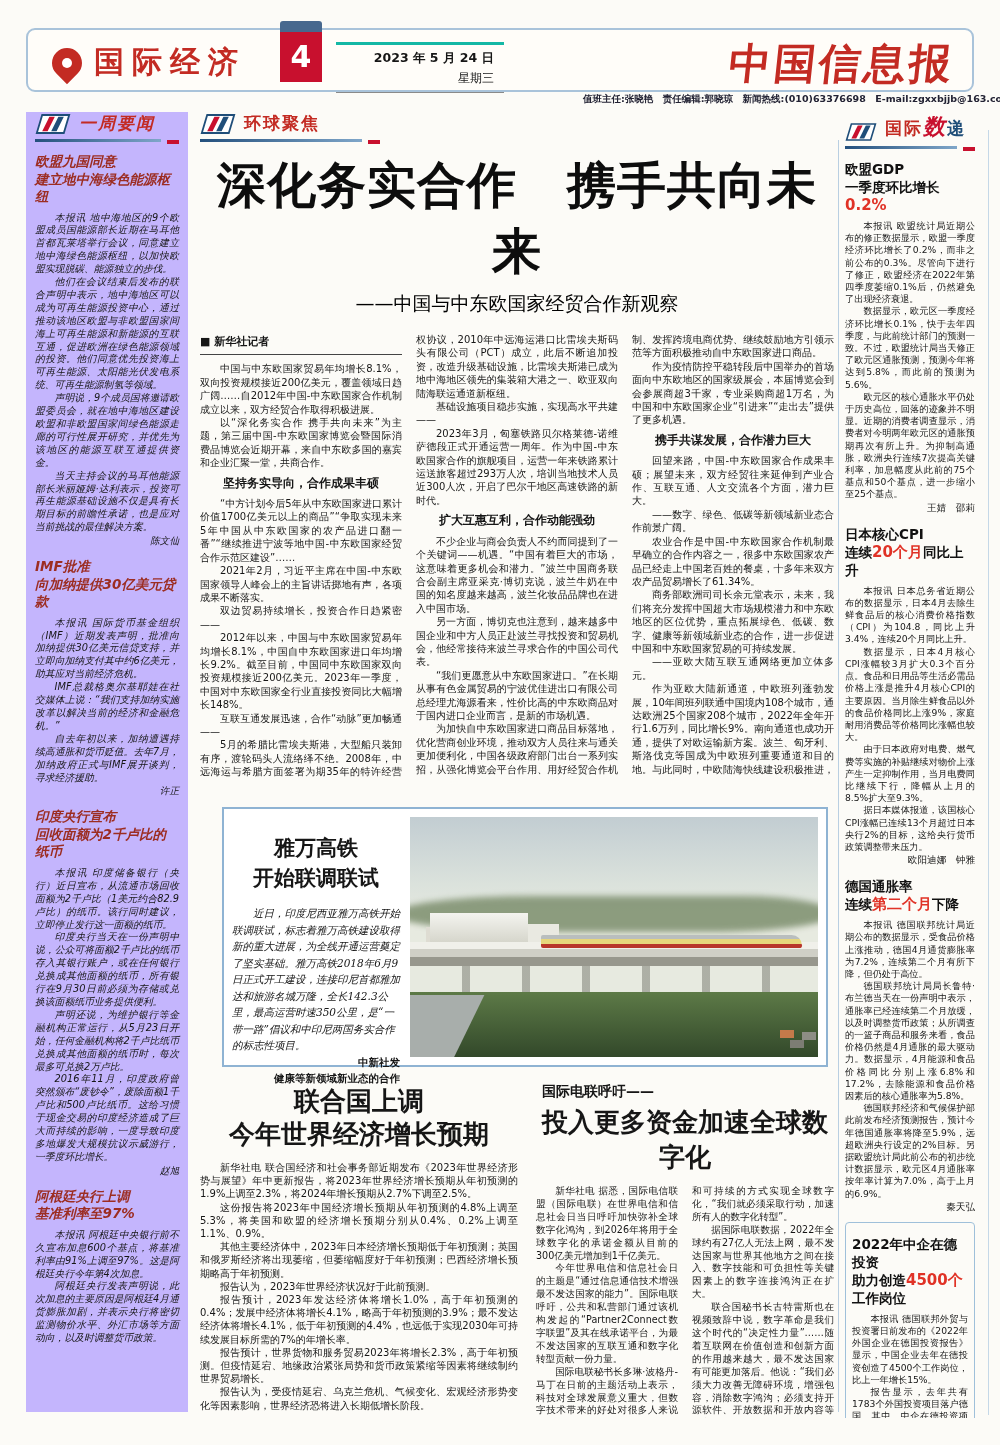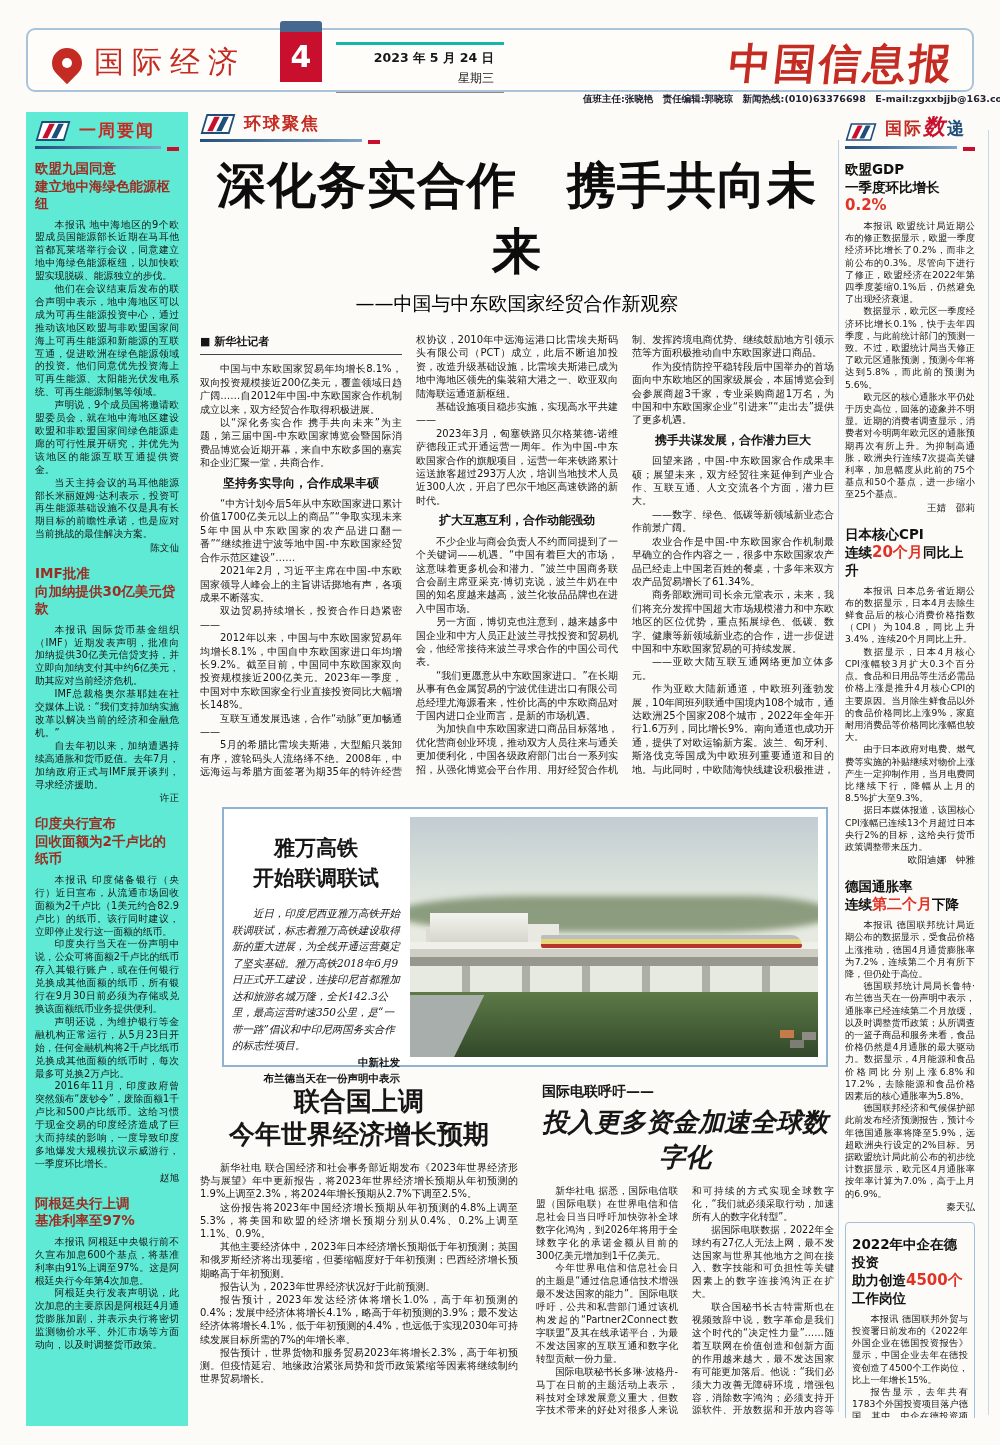--- a/index.html
+++ b/index.html
@@ -2,42 +2,42 @@
 <html><head>
 <meta charset="utf-8">
 <style>
   html,body{margin:0;padding:0;}
   body{width:1000px;height:1445px;position:relative;background:#fcfbf7;font-family:"DejaVu Sans",sans-serif;color:#161616;overflow:hidden;}
   
   .header{position:absolute;left:26px;top:28px;width:944px;height:60px;border:2px solid #a9c3da;border-radius:9px;background:#fffdf9;}
   .section-name{position:absolute;left:24px;top:12px;display:flex;align-items:center;gap:12px;}
   .pin{width:30px;height:30px;background:#c32b23;border-radius:50% 50% 50% 0;transform:rotate(-45deg);position:relative;}
   .pin::after{content:"";position:absolute;left:10px;top:10px;width:10px;height:10px;background:#fff;border-radius:50%;}
-  .section-name .txt{font-size:30px;font-weight:normal;color:#c32b23;letter-spacing:8px;font-family:"DejaVu Serif",serif;}
+  .section-name .txt{font-size:30px;font-weight:bold;color:#c32b23;letter-spacing:8px;font-family:"DejaVu Serif",serif;}
   .pageno{position:absolute;left:252px;top:-9px;width:42px;text-align:center;}
   .pageno .tab{height:11px;background:#47688e;border-radius:3px 3px 0 0;}
   .pageno .num{height:50px;background:#c8102e;color:#fff;font-size:30px;font-weight:bold;line-height:50px;}
   .dateblock{position:absolute;left:308px;top:12px;width:148px;border-top:3px solid #14b8a6;border-bottom:1px solid #8a8a8a;padding:5px 10px;text-align:right;}
   .dateblock .d1{font-size:12.5px;font-weight:bold;}
   .dateblock .d2{font-size:12px;margin-top:3px;}
   .masthead{position:absolute;right:18px;top:6px;font-size:42px;font-weight:bold;color:#c32b23;font-family:"DejaVu Serif",serif;letter-spacing:3px;transform:skewX(-6deg);}
   .staff-strip{position:absolute;left:575px;top:92px;width:400px;display:flex;align-items:center;gap:8px;}
   .staff-strip .bar{width:5px;height:15px;background:#1f3f66;}
   .staff-strip .line{font-size:9.5px;font-weight:bold;color:#223;white-space:nowrap;}
   
   .section-head{display:flex;align-items:flex-end;gap:8px;margin-bottom:4px;}
   .logo-ico{flex:0 0 auto;}
   .section-head .label{font-size:17px;font-weight:bold;color:#c32b23;letter-spacing:2px;}
   .label .em{font-size:22px;font-family:"DejaVu Serif",serif;font-style:italic;color:#c8102e;}
   .label .blue{color:#1f4e79;}
   .swoosh{height:4px;position:relative;margin:2px 0 8px;}
   .swoosh::before{content:"";position:absolute;left:0;right:18px;top:0;height:3px;background:linear-gradient(90deg,#24507d,#7fa6c9);}
   .swoosh::after{content:"";position:absolute;right:0;top:1px;width:12px;height:4px;background:#c8102e;}
   
-  .sidebar-left{position:absolute;left:26px;top:112px;width:144px;height:1300px;background:#5eead4;padding:7px 9px;overflow:hidden;}
+  .sidebar-left{position:absolute;left:26px;top:112px;width:144px;height:1300px;background:#c4b5fd;padding:0 9px;overflow:hidden;font-style:italic;}
   .l-title{font-size:13.5px;line-height:17.5px;font-weight:bold;color:#9c2d22;margin:10px 0 6px;}
   .l-body{font-size:9.8px;line-height:12.9px;text-align:justify;}
   .para{margin:0;text-indent:2em;}
   .byline{text-align:right;font-size:9.6px;margin-top:1px;}
   
   .center{position:absolute;left:200px;top:112px;width:634px;height:1306px;overflow:hidden;}
   .headline{font-size:49px;font-weight:900;text-align:center;letter-spacing:1px;color:#0d0d0d;margin:10px 0 6px;font-family:"DejaVu Serif",serif;}
   .subtitle{text-align:center;font-size:19px;color:#000000;margin:6px 0 16px;}
   .main-text{column-count:3;column-gap:14px;height:448px;overflow:hidden;font-size:10px;line-height:13.4px;text-align:justify;}
   .byline-box{border-bottom:1.5px solid #444;padding:2px 0 6px;margin-bottom:7px;font-weight:bold;font-size:11px;break-inside:avoid;}
@@ -57,21 +57,21 @@
   .ph-green{position:absolute;left:0;right:0;bottom:0;height:27%;background:linear-gradient(180deg,#5d7a47,#32482a),radial-gradient(circle at 20% 20%,#6f8c55 0 10%,transparent 11%);}
   .ph-road{position:absolute;left:-6%;bottom:-2%;width:20%;height:28%;background:#a8aeab;transform:skewX(-26deg);}
   .ph-roofs{position:absolute;right:6%;bottom:8%;width:14px;height:8px;background:#c57a4a;box-shadow:22px 2px 0 #8d8d85,44px -2px 0 #c0c0b6,10px 10px 0 #7d7d74;}
   
   .bottom-row{display:flex;gap:18px;margin-top:16px;}
   .un-article{width:318px;flex:0 0 auto;}
   .bt-headline{font-size:26px;font-weight:900;text-align:center;line-height:33px;margin:2px 0 10px;font-family:"DejaVu Serif",serif;}
   .un-body{height:268px;overflow:hidden;font-size:10px;line-height:13.2px;text-align:justify;}
   .itu-article{flex:1;}
   .kicker{font-size:14px;font-weight:bold;margin:0 0 4px 6px;}
-  .itu-headline{font-size:26px;font-weight:900;text-align:center;margin:0 0 10px;font-family:"DejaVu Serif",serif;font-style:italic;}
+  .itu-headline{font-size:26px;font-weight:900;text-align:center;margin:0 0 10px;font-family:"DejaVu Serif",serif;}
   .itu-body{column-count:2;column-gap:14px;height:252px;overflow:hidden;font-size:9.6px;line-height:12.9px;text-align:justify;}
   
   .sidebar-right{position:absolute;left:845px;top:112px;width:130px;height:1306px;overflow:hidden;}
   .divider-v{position:absolute;left:838px;top:140px;width:1px;height:1272px;background:#b9cfe2;}
   .page-right-border{position:absolute;left:988px;top:130px;width:1px;height:1285px;background:#c5d8e8;}
   .r-title{font-size:13.5px;line-height:18px;font-weight:bold;color:#111;margin:10px 0 6px;}
   .r-title .red{color:#e03226;font-size:15px;}
   .r-body{font-size:9.2px;line-height:12.2px;text-align:justify;}
   .r-art.boxed{border:1.5px solid #9fc0da;border-radius:4px;padding:2px 6px 6px;margin-top:8px;}
   
@@ -172,21 +172,21 @@
 
   <div class="main-text">
     <div class="byline-box">■ 新华社记者</div>
     <div style="display:contents;"><p class="para">中国与中东欧国家贸易年均增长8.1%，双向投资规模接近200亿美元，覆盖领域日趋广阔……自2012年中国-中东欧国家合作机制成立以来，双方经贸合作取得积极进展。</p><p class="para">以“深化务实合作 携手共向未来”为主题，第三届中国-中东欧国家博览会暨国际消费品博览会近期开幕，来自中东欧多国的嘉宾和企业汇聚一堂，共商合作。</p><h3 class="subhead">坚持务实导向，合作成果丰硕</h3><p class="para">“中方计划今后5年从中东欧国家进口累计价值1700亿美元以上的商品”“争取实现未来5年中国从中东欧国家的农产品进口翻一番”“继续推进宁波等地中国-中东欧国家经贸合作示范区建设”……</p><p class="para">2021年2月，习近平主席在中国-中东欧国家领导人峰会上的主旨讲话掷地有声，各项成果不断落实。</p><p class="para">双边贸易持续增长，投资合作日趋紧密——</p><p class="para">2012年以来，中国与中东欧国家贸易年均增长8.1%，中国自中东欧国家进口年均增长9.2%。截至目前，中国同中东欧国家双向投资规模接近200亿美元。2023年一季度，中国对中东欧国家全行业直接投资同比大幅增长148%。</p><p class="para">互联互通发展迅速，合作“动脉”更加畅通——</p><p class="para">5月的希腊比雷埃夫斯港，大型船只装卸有序，渡轮码头人流络绎不绝。2008年，中远海运与希腊方面签署为期35年的特许经营权协议，2010年中远海运港口比雷埃夫斯码头有限公司（PCT）成立，此后不断追加投资，改造升级基础设施，比雷埃夫斯港已成为地中海地区领先的集装箱大港之一、欧亚双向陆海联运通道新枢纽。</p><p class="para">基础设施项目稳步实施，实现高水平共建——</p><p class="para">2023年3月，匈塞铁路贝尔格莱德-诺维萨德段正式开通运营一周年。作为中国-中东欧国家合作的旗舰项目，运营一年来铁路累计运送旅客超过293万人次，培训当地技术人员近300人次，开启了巴尔干地区高速铁路的新时代。</p><h3 class="subhead">扩大互惠互利，合作动能强劲</h3><p class="para">不少企业与商会负责人不约而同提到了一个关键词——机遇。“中国有着巨大的市场，这意味着更多机会和潜力。”波兰中国商务联合会副主席亚采克·博切克说，波兰牛奶在中国的知名度越来越高，波兰化妆品品牌也在进入中国市场。</p><p class="para">另一方面，博切克也注意到，越来越多中国企业和中方人员正赴波兰寻找投资和贸易机会，他经常接待来波兰寻求合作的中国公司代表。</p><p class="para">“我们更愿意从中东欧国家进口。”在长期从事有色金属贸易的宁波优佳进出口有限公司总经理尤海源看来，性价比高的中东欧商品对于国内进口企业而言，是新的市场机遇。</p><p class="para">为加快自中东欧国家进口商品目标落地，优化营商创业环境，推动双方人员往来与通关更加便利化，中国各级政府部门出台一系列实招，从强化博览会平台作用、用好经贸合作机制、发挥跨境电商优势、继续鼓励地方引领示范等方面积极推动自中东欧国家进口商品。</p><p class="para">作为疫情防控平稳转段后中国举办的首场面向中东欧地区的国家级展会，本届博览会到会参展商超3千家，专业采购商超1万名，为中国和中东欧国家企业“引进来”“走出去”提供了更多机遇。</p><h3 class="subhead">携手共谋发展，合作潜力巨大</h3><p class="para">回望来路，中国-中东欧国家合作成果丰硕；展望未来，双方经贸往来延伸到产业合作、互联互通、人文交流各个方面，潜力巨大。</p><p class="para">——数字、绿色、低碳等新领域新业态合作前景广阔。</p><p class="para">农业合作是中国-中东欧国家合作机制最早确立的合作内容之一，很多中东欧国家农产品已经走上中国老百姓的餐桌，十多年来双方农产品贸易增长了61.34%。</p><p class="para">商务部欧洲司司长余元堂表示，未来，我们将充分发挥中国超大市场规模潜力和中东欧地区的区位优势，重点拓展绿色、低碳、数字、健康等新领域新业态的合作，进一步促进中国和中东欧国家贸易的可持续发展。</p><p class="para">——亚欧大陆互联互通网络更加立体多元。</p><p class="para">作为亚欧大陆新通道，中欧班列蓬勃发展，10年间班列联通中国境内108个城市，通达欧洲25个国家208个城市，2022年全年开行1.6万列，同比增长9%。南向通道也成功开通，提供了对欧运输新方案。波兰、匈牙利、斯洛伐克等国成为中欧班列重要通道和目的地。与此同时，中欧陆海快线建设积极推进，中国与波兰、斯洛文尼亚、克罗地亚等国港口物流合作日益密切，通过陆、海、天、网“四位一体”互联互通布局，亚欧大陆日益朝着立体多元化连接迈进。</p></div>
   </div>
 
   <div class="photo-box">
     <div class="caption-panel">
       <div class="caption-title"><span>雅万高铁</span><br><span>开始联调联试</span></div>
       <div class="caption-text">近日，印度尼西亚雅万高铁开始联调联试，标志着雅万高铁建设取得新的重大进展，为全线开通运营奠定了坚实基础。雅万高铁2018年6月9日正式开工建设，连接印尼首都雅加达和旅游名城万隆，全长142.3公里，最高运营时速350公里，是“一带一路”倡议和中印尼两国务实合作的标志性项目。</div>
-      <div class="credit"><span>中新社发</span><br><span>布兰德当天在一份声明中表示</span></div>
+      <div class="credit"><span>中新社发</span><br><span>健康等新领域新业态的合作</span></div>
     </div>
     <div class="photo">
       <div class="ph-trees"></div>
       <div class="ph-buildings"></div>
       <div class="ph-piers"></div>
       <div class="ph-viaduct"></div>
       <div class="ph-train"></div>
       <div class="ph-green"></div>
       <div class="ph-road"></div>
       <div class="ph-roofs"></div>
@@ -196,20 +196,21 @@
   <div class="bottom-row">
     <article class="un-article">
       <h2 class="bt-headline"><span>联合国上调</span><br><span>今年世界经济增长预期</span></h2>
       <div class="un-body">
           <p class="para">新华社电 联合国经济和社会事务部近期发布《2023年世界经济形势与展望》年中更新报告，将2023年世界经济增长预期从年初预测的1.9%上调至2.3%，将2024年增长预期从2.7%下调至2.5%。</p>
           <p class="para">这份报告将2023年中国经济增长预期从年初预测的4.8%上调至5.3%，将美国和欧盟的经济增长预期分别从0.4%、0.2%上调至1.1%、0.9%。</p>
           <p class="para">其他主要经济体中，2023年日本经济增长预期低于年初预测；英国和俄罗斯经济将出现萎缩，但萎缩幅度好于年初预测；巴西经济增长预期略高于年初预测。</p>
           <p class="para">报告认为，2023年世界经济状况好于此前预测。</p>
           <p class="para">报告预计，2023年发达经济体将增长1.0%，高于年初预测的0.4%；发展中经济体将增长4.1%，略高于年初预测的3.9%；最不发达经济体将增长4.1%，低于年初预测的4.4%，也远低于实现2030年可持续发展目标所需的7%的年增长率。</p>
           <p class="para">报告预计，世界货物和服务贸易2023年将增长2.3%，高于年初预测。但疫情延宕、地缘政治紧张局势和货币政策紧缩等因素将继续制约世界贸易增长。</p>
+          <p class="para">报告认为，受疫情延宕、乌克兰危机、气候变化、宏观经济形势变化等因素影响，世界经济恐将进入长期低增长阶段。</p>
         </div>
       <div class="byline">尚绪谦</div>
     </article>
     <article class="itu-article">
       <div class="kicker">国际电联呼吁——</div>
       <h2 class="itu-headline">投入更多资金加速全球数字化</h2>
       <div class="itu-body">
           <p class="para">新华社电 据悉，国际电信联盟（国际电联）在世界电信和信息社会日当日呼吁加快弥补全球数字化鸿沟，到2026年将用于全球数字化的承诺金额从目前的300亿美元增加到1千亿美元。</p>
           <p class="para">今年世界电信和信息社会日的主题是“通过信息通信技术增强最不发达国家的能力”。国际电联呼吁，公共和私营部门通过该机构发起的“Partner2Connect数字联盟”及其在线承诺平台，为最不发达国家的互联互通和数字化转型贡献一份力量。</p>
           <p class="para">国际电联秘书长多琳·波格丹-马丁在日前的主题活动上表示，科技对全球发展意义重大，但数字技术带来的好处对很多人来说仍然遥不可及，如果要以有意义和可持续的方式实现全球数字化，“我们就必须采取行动，加速所有人的数字化转型”。</p>

